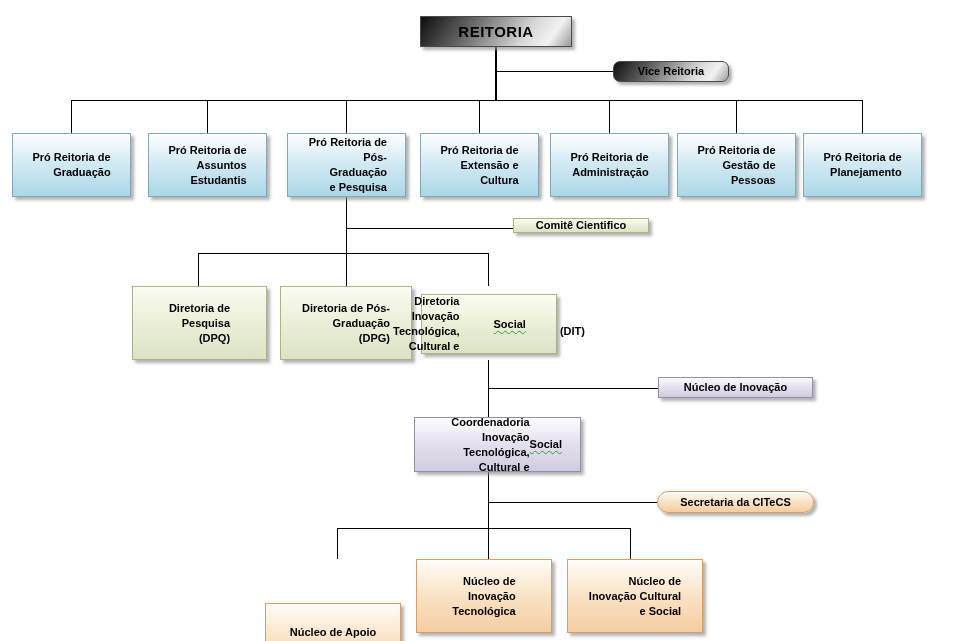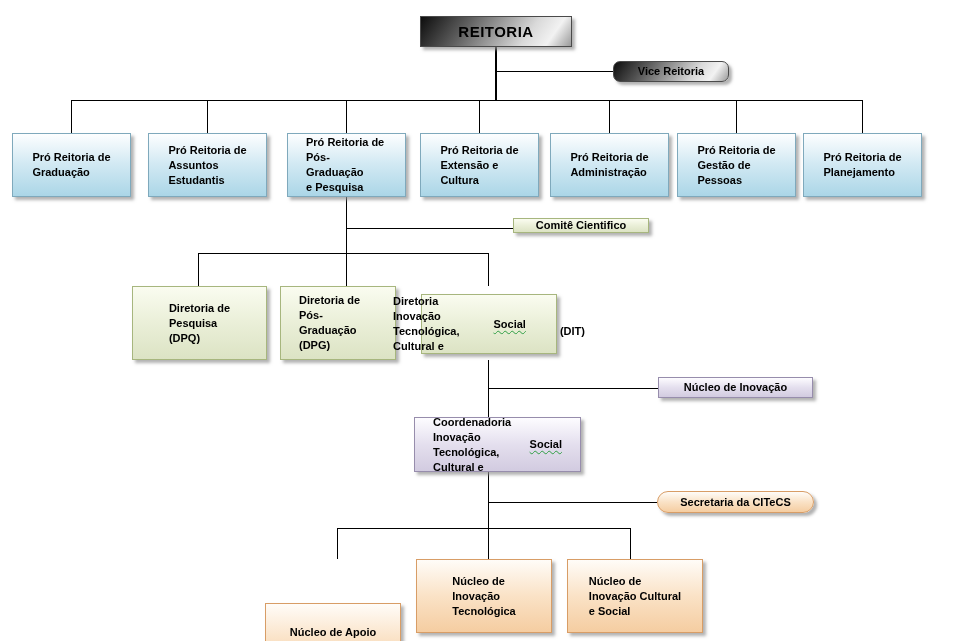--- a/index.html
+++ b/index.html
@@ -5,21 +5,21 @@
   html,body{margin:0;padding:0;background:#ffffff;}
   #canvas{
     position:relative;width:956px;height:641px;background:#ffffff;
     font-family:"Liberation Sans",sans-serif;font-weight:bold;color:#000;
     overflow:hidden;
   }
   .line{position:absolute;background:#000;}
   .box{
     position:absolute;box-sizing:border-box;
     display:flex;align-items:center;justify-content:center;
-    text-align:left;white-space:pre-line;
+    text-align:right;white-space:pre-line;
     font-size:11px;line-height:15px;
     border:1px solid #888;
     box-shadow:3px 3px 3px rgba(145,145,145,0.7);
     padding:1px 18px;
   }
   .gray{
     background:linear-gradient(125deg,#0d0d0d 0%,#5f5f5f 30%,#d9d9d9 70%,#f2f2f2 85%,#9a9a9a 100%);
     border-color:#4a4a4a;
   }
   .blue{
@@ -101,21 +101,21 @@
 Gestão de
 Pessoas</div>
   <div class="box blue" style="left:803px;top:133px;width:119px;height:64px;">Pró Reitoria de
 Planejamento</div>
 
   <div class="box green" style="left:513px;top:218px;width:136px;height:15px;">Comitê Cientifico</div>
 
   <div class="box green" style="left:132px;top:286px;width:135px;height:74px;">Diretoria de
 Pesquisa
 (DPQ)</div>
-  <div class="box green" style="left:280px;top:286px;width:116px;height:74px;">Diretoria de Pós-
+  <div class="box green" style="left:280px;top:286px;width:132px;height:74px;">Diretoria de Pós-
 Graduação
 (DPG)</div>
   <div class="box green" style="left:421px;top:294px;width:136px;height:60px;gap:34px;"><span>Diretoria Inovação
 Tecnológica,
 Cultural e </span><span class="wavy">Social</span><span>
 (DIT)</span></div>
 
   <div class="box purple" style="left:658px;top:377px;width:155px;height:21px;">Núcleo de Inovação</div>
 
   <div class="box purple" style="left:406px;top:417px;width:167px;height:55px;margin-left:8px;"><span>Coordenadoria

